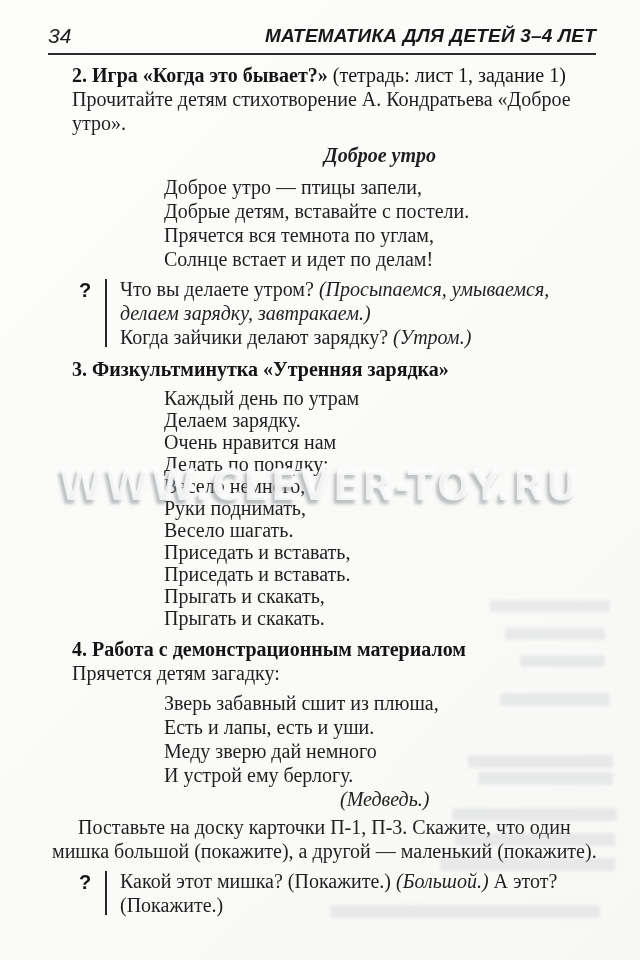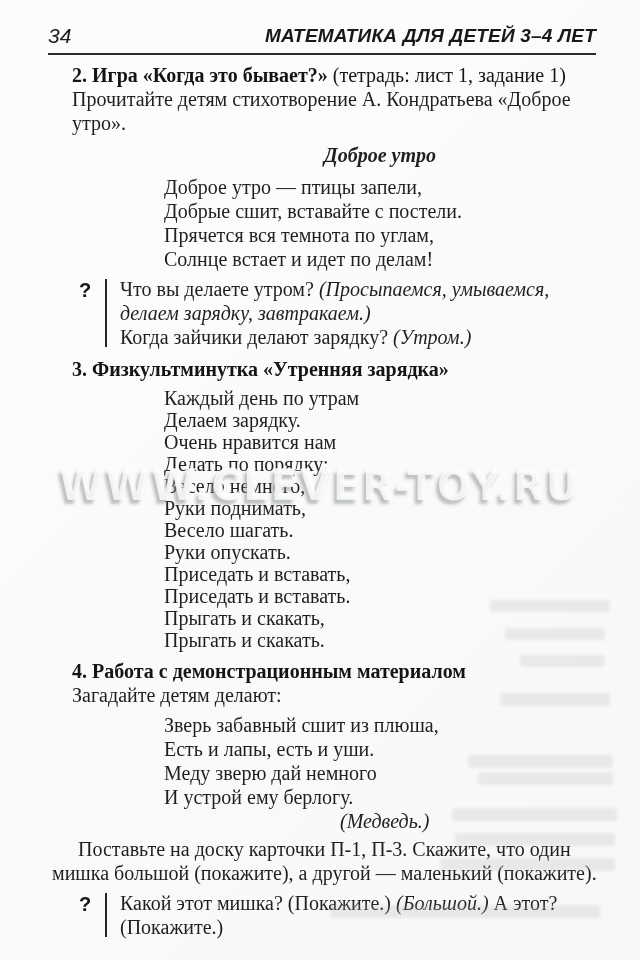--- a/index.html
+++ b/index.html
@@ -74,21 +74,21 @@
   </div>
 
   <div class="content">
 
     <p class="h-sect"><span>2. Игра «Когда это бывает?»</span><span class="h-note"> (тетрадь: лист 1, задание 1)</span></p>
     <p>Прочитайте детям стихотворение А. Кондратьева «Доброе утро».</p>
 
     <p class="poem-title">Доброе утро</p>
     <div class="indent">
       <p>Доброе утро — птицы запели,</p>
-      <p>Добрые сшит, вставайте с постели.</p>
+      <p>Добрые детям, вставайте с постели.</p>
       <p>Прячется вся темнота по углам,</p>
       <p>Солнце встает и идет по делам!</p>
     </div>
 
     <div class="qblock">
       <div class="q-icon">?</div>
       <div class="q-bar"></div>
       <div class="q-text">
         <p><span>Что вы делаете утром? </span><span class="it">(Просыпаемся, умываемся, делаем зарядку, завтракаем.)</span></p>
         <p><span>Когда зайчики делают зарядку? </span><span class="it">(Утром.)</span></p>
@@ -97,29 +97,28 @@
 
     <p class="h-sect">3. Физкультминутка «Утренняя зарядка»</p>
     <div class="indent tight" style="margin-top:6px">
       <p>Каждый день по утрам</p>
       <p>Делаем зарядку.</p>
       <p>Очень нравится нам</p>
       <p>Делать по порядку:</p>
       <p>Весело немного,</p>
       <p>Руки поднимать,</p>
       <p>Весело шагать.</p>
-      <p>Руки опускать.</p>
       <p>Приседать и вставать,</p>
       <p>Приседать и вставать.</p>
       <p>Прыгать и скакать,</p>
       <p>Прыгать и скакать.</p>
     </div>
 
     <p class="h-sect">4. Работа с демонстрационным материалом</p>
-    <p>Загадайте детям делают:</p>
+    <p>Прячется детям загадку:</p>
     <div class="indent" style="margin-top:6px">
       <p>Зверь забавный сшит из плюша,</p>
       <p>Есть и лапы, есть и уши.</p>
       <p>Меду зверю дай немного</p>
       <p>И устрой ему берлогу.</p>
       <p class="riddle-answer">(Медведь.)</p>
     </div>
 
     <p class="para">Поставьте на доску карточки П-1, П-3. Скажите, что один мишка большой (покажите), а другой — маленький (покажите).</p>
 

